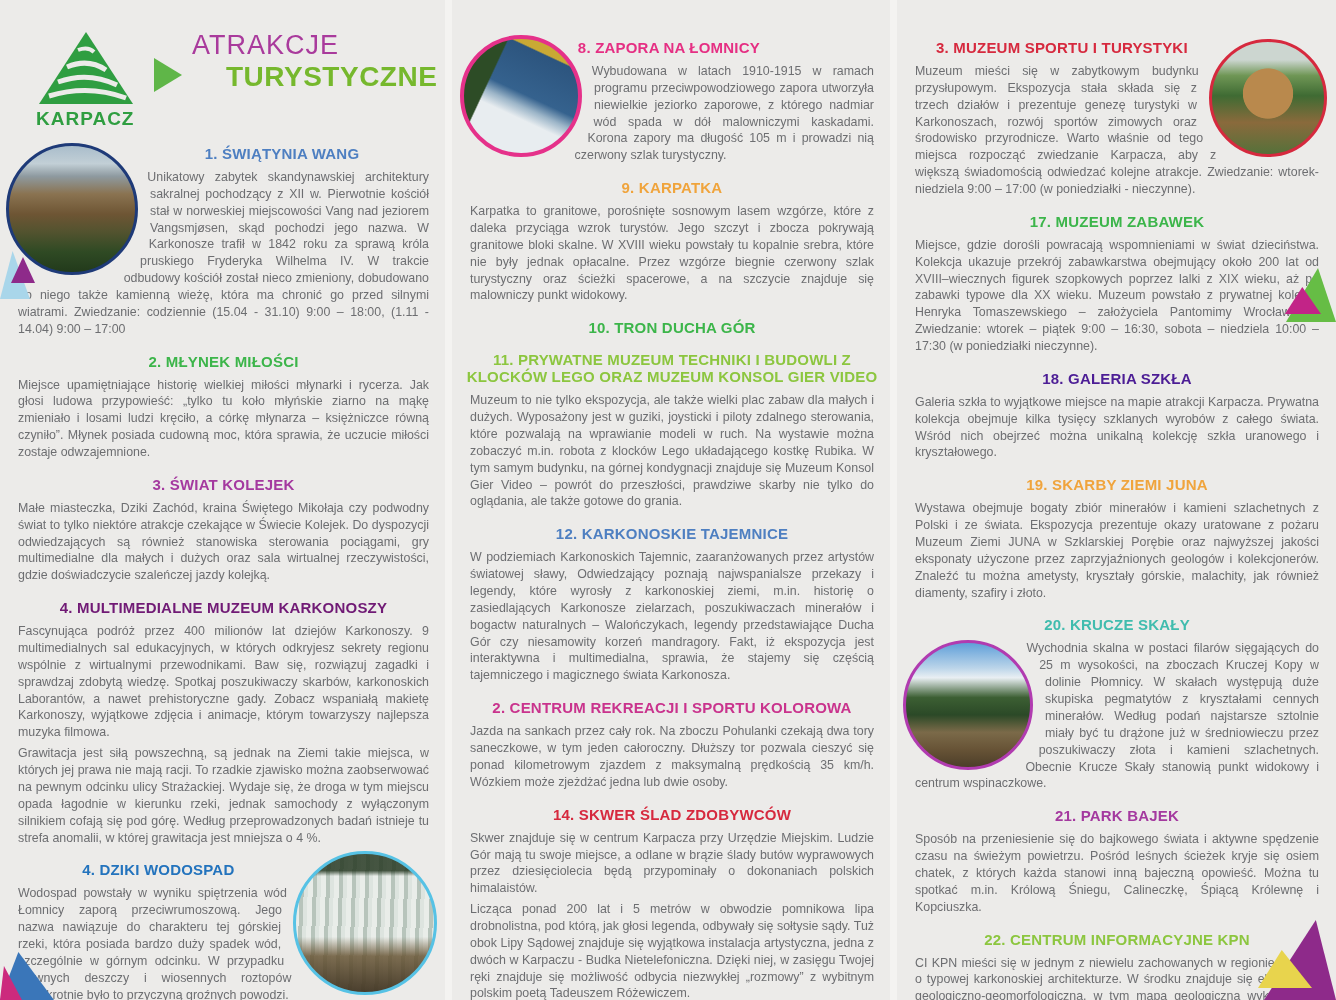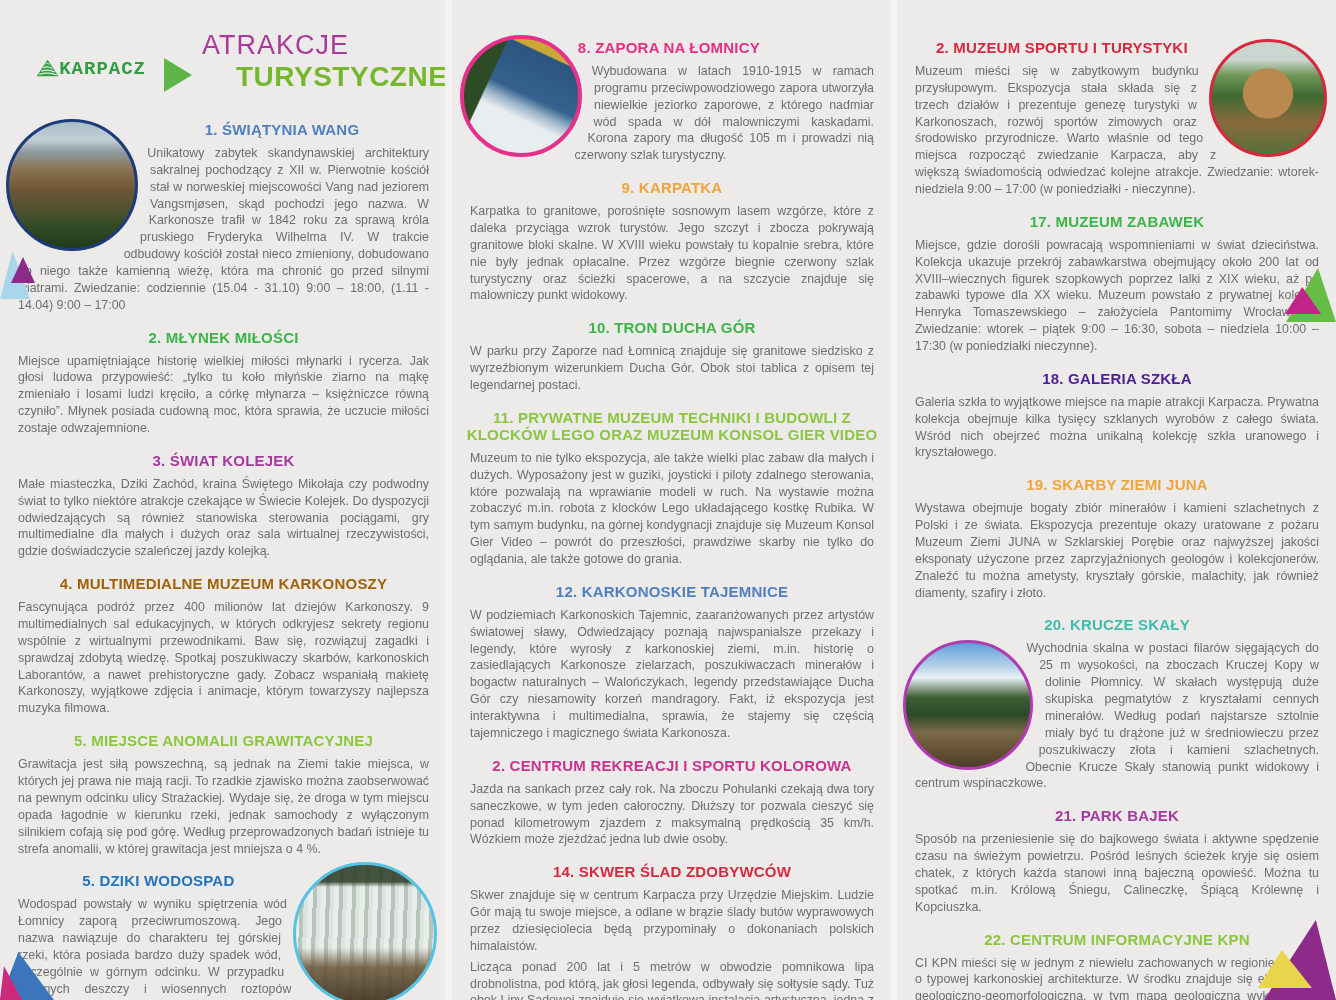--- a/index.html
+++ b/index.html
@@ -6,21 +6,21 @@
   body{
     width:1336px;height:1000px;overflow:hidden;position:relative;
     background:#ecebe9;
     font-family:"Liberation Sans",sans-serif;
   }
   .page{display:flex;width:1336px;height:1000px;box-sizing:border-box;}
   .col{width:445px;box-sizing:border-box;padding:24px 12px 0 14px;}
   .col + .col{border-left:7px solid #f4f3f1;}
   
   .header{display:flex;align-items:flex-start;margin:6px 0 2px 22px;}
-  .logo{display:flex;flex-direction:row;align-items:center;width:110px;font-family:Liberation Mono, monospace;}
+  .logo{display:flex;flex-direction:column;align-items:flex-start;width:110px;}
   .logo-text{color:#2f9e41;font-weight:bold;font-size:19px;letter-spacing:1px;margin-top:2px;}
   .header-arrow{width:0;height:0;border-left:28px solid #5fb648;border-top:17px solid transparent;border-bottom:17px solid transparent;margin:28px 10px 0 18px;}
   .titles{}
   .title1{color:#a93a9c;font-size:27px;letter-spacing:1px;}
   .title2{color:#76b82d;font-size:28px;font-weight:bold;letter-spacing:.5px;margin-left:34px;}
   
   .sec{overflow:visible;}
   .sec-title{text-align:center;font-weight:bold;font-size:15px;margin:15px 0 7px;letter-spacing:.2px;}
   .sec-body{color:#6d6e71;font-size:12.4px;line-height:1.36;text-align:justify;margin:4px;}
   .sec-title.left{text-align:left;margin-left:4px;}
@@ -91,52 +91,50 @@
       <h3 class="sec-title" style="color: rgb(60, 181, 74);">2. MŁYNEK MIŁOŚCI</h3>
       <p class="sec-body">Miejsce upamiętniające historię wielkiej miłości młynarki i rycerza. Jak głosi ludowa przypowieść: „tylko tu koło młyńskie ziarno na mąkę zmieniało i losami ludzi kręciło, a córkę młynarza – księżniczce równą czyniło”. Młynek posiada cudowną moc, która sprawia, że uczucie miłości zostaje odwzajemnione.</p>
     </div>
 
     <div class="sec">
       <h3 class="sec-title" style="color: rgb(164, 57, 159);">3. ŚWIAT KOLEJEK</h3>
       <p class="sec-body">Małe miasteczka, Dziki Zachód, kraina Świętego Mikołaja czy podwodny świat to tylko niektóre atrakcje czekające w Świecie Kolejek. Do dyspozycji odwiedzających są również stanowiska sterowania pociągami, gry multimedialne dla małych i dużych oraz sala wirtualnej rzeczywistości, gdzie doświadczycie szaleńczej jazdy kolejką.</p>
     </div>
 
     <div class="sec">
-      <h3 class="sec-title" style="color: #a16207;">4. MULTIMEDIALNE MUZEUM KARKONOSZY</h3>
+      <h3 class="sec-title" style="color: #701a75;">4. MULTIMEDIALNE MUZEUM KARKONOSZY</h3>
       <p class="sec-body">Fascynująca podróż przez 400 milionów lat dziejów Karkonoszy. 9 multimedialnych sal edukacyjnych, w których odkryjesz sekrety regionu wspólnie z wirtualnymi przewodnikami. Baw się, rozwiązuj zagadki i sprawdzaj zdobytą wiedzę. Spotkaj poszukiwaczy skarbów, karkonoskich Laborantów, a nawet prehistoryczne gady. Zobacz wspaniałą makietę Karkonoszy, wyjątkowe zdjęcia i animacje, którym towarzyszy najlepsza muzyka filmowa.</p>
     </div>
 
     <div class="sec">
-      <h3 class="sec-title" style="color: rgb(140, 198, 63);">5. MIEJSCE ANOMALII GRAWITACYJNEJ</h3>
       <p class="sec-body">Grawitacja jest siłą powszechną, są jednak na Ziemi takie miejsca, w których jej prawa nie mają racji. To rzadkie zjawisko można zaobserwować na pewnym odcinku ulicy Strażackiej. Wydaje się, że droga w tym miejscu opada łagodnie w kierunku rzeki, jednak samochody z wyłączonym silnikiem cofają się pod górę. Według przeprowadzonych badań istnieje tu strefa anomalii, w której grawitacja jest mniejsza o 4 %.</p>
     </div>
 
     <div class="sec">
       <div class="photo waterfall"></div>
-      <h3 class="sec-title" style="color: rgb(35, 115, 189);">5. DZIKI WODOSPAD</h3>
+      <h3 class="sec-title" style="color: rgb(35, 115, 189);">4. DZIKI WODOSPAD</h3>
       <p class="sec-body">Wodospad powstały w wyniku spiętrzenia wód Łomnicy zaporą przeciwrumoszową. Jego nazwa nawiązuje do charakteru tej górskiej rzeki, która posiada bardzo duży spadek wód, szczególnie w górnym odcinku. W przypadku ulewnych deszczy i wiosennych roztopów wielokrotnie było to przyczyną groźnych powodzi.</p>
     </div>
 
   </div>
 
   <div class="col">
     <div class="sec">
       <div class="photo dam"></div>
       <h3 class="sec-title left" style="color: rgb(229, 47, 131);">8. ZAPORA NA ŁOMNICY</h3>
       <p class="sec-body">Wybudowana w latach 1910-1915 w ramach programu przeciwpowodziowego zapora utworzyła niewielkie jeziorko zaporowe, z którego nadmiar wód spada w dół malowniczymi kaskadami. Korona zapory ma długość 105 m i prowadzi nią czerwony szlak turystyczny.</p>
     </div>
 
     <div class="sec">
       <h3 class="sec-title" style="color: rgb(240, 164, 60);">9. KARPATKA</h3>
       <p class="sec-body">Karpatka to granitowe, porośnięte sosnowym lasem wzgórze, które z daleka przyciąga wzrok turystów. Jego szczyt i zbocza pokrywają granitowe bloki skalne. W XVIII wieku powstały tu kopalnie srebra, które nie były jednak opłacalne. Przez wzgórze biegnie czerwony szlak turystyczny oraz ścieżki spacerowe, a na szczycie znajduje się malowniczy punkt widokowy.</p>
     </div>
 
     <div class="sec">
       <h3 class="sec-title" style="color: rgb(60, 181, 74);">10. TRON DUCHA GÓR</h3>
-      <p class="sec-body">W parku przy Zaporze nad Łomnicą znajduje się granitowe siedzisko z wyrzeźbionym wizerunkiem Ducha Gór. Obok stoi tablica z opisem tej legendarnej postaci.</p>
     </div>
 
     <div class="sec">
       <h3 class="sec-title" style="color: rgb(140, 198, 63);">11. PRYWATNE MUZEUM TECHNIKI I BUDOWLI Z KLOCKÓW LEGO  ORAZ MUZEUM KONSOL GIER VIDEO</h3>
       <p class="sec-body">Muzeum to nie tylko ekspozycja, ale także wielki plac zabaw dla małych i dużych. Wyposażony jest w guziki, joysticki i piloty zdalnego sterowania, które pozwalają na wprawianie modeli w ruch. Na wystawie można zobaczyć m.in. robota z klocków Lego układającego kostkę Rubika. W tym samym budynku, na górnej kondygnacji znajduje się Muzeum Konsol Gier Video – powrót do przeszłości, prawdziwe skarby nie tylko do oglądania, ale także gotowe do grania.</p>
     </div>
 
     <div class="sec">
       <h3 class="sec-title" style="color: rgb(78, 127, 193);">12. KARKONOSKIE TAJEMNICE</h3>
       <p class="sec-body">W podziemiach Karkonoskich Tajemnic, zaaranżowanych przez artystów światowej sławy, Odwiedzający poznają najwspanialsze przekazy i legendy, które wyrosły z karkonoskiej ziemi, m.in. historię o zasiedlających Karkonosze zielarzach, poszukiwaczach minerałów i bogactw naturalnych – Walończykach, legendy przedstawiające Ducha Gór czy niesamowity korzeń mandragory. Fakt, iż ekspozycja jest interaktywna i multimedialna, sprawia, że stajemy się częścią tajemniczego i magicznego świata Karkonosza.</p>
@@ -153,21 +151,21 @@
     </div>
 
     <div class="sec">
       <p class="sec-body">Licząca ponad 200 lat i 5 metrów w obwodzie pomnikowa lipa drobnolistna, pod którą, jak głosi legenda, odbywały się sołtysie sądy.  Tuż obok Lipy Sądowej znajduje się wyjątkowa instalacja artystyczna, jedna z dwóch w Karpaczu - Budka Nietelefoniczna. Dzięki niej, w zasięgu Twojej ręki znajduje się możliwość odbycia niezwykłej „rozmowy” z wybitnym polskim poetą Tadeuszem Różewiczem.</p>
     </div>
   </div>
 
   <div class="col">
     <div class="sec">
       <div class="photo sport"></div>
-      <h3 class="sec-title" style="color: rgb(214, 41, 62);">2. MUZEUM SPORTU I TURYSTYKI</h3>
+      <h3 class="sec-title" style="color: rgb(214, 41, 62);">3. MUZEUM SPORTU I TURYSTYKI</h3>
       <p class="sec-body">Muzeum mieści się w zabytkowym budynku przysłupowym. Ekspozycja stała składa się z trzech działów i prezentuje genezę turystyki w Karkonoszach, rozwój sportów zimowych oraz środowisko przyrodnicze. Warto właśnie od tego miejsca rozpocząć zwiedzanie Karpacza, aby z większą świadomością odwiedzać kolejne atrakcje.  Zwiedzanie: wtorek-niedziela 9:00 – 17:00 (w poniedziałki - nieczynne).</p>
     </div>
 
     <div class="sec">
       <h3 class="sec-title" style="color: rgb(60, 181, 74);">17. MUZEUM ZABAWEK</h3>
       <p class="sec-body">Miejsce, gdzie dorośli powracają wspomnieniami w świat dzieciństwa. Kolekcja ukazuje przekrój zabawkarstwa obejmujący około 200 lat od XVIII–wiecznych figurek szopkowych poprzez lalki z XIX wieku, aż po zabawki typowe dla XX wieku. Muzeum powstało z prywatnej kolekcji Henryka Tomaszewskiego – założyciela Pantomimy Wrocławskiej. Zwiedzanie: wtorek – piątek 9:00 – 16:30, sobota – niedziela 10:00 – 17:30 (w poniedziałki nieczynne).</p>
     </div>
 
     <div class="sec">
       <h3 class="sec-title" style="color: #4c1d95;">18. GALERIA SZKŁA</h3>

